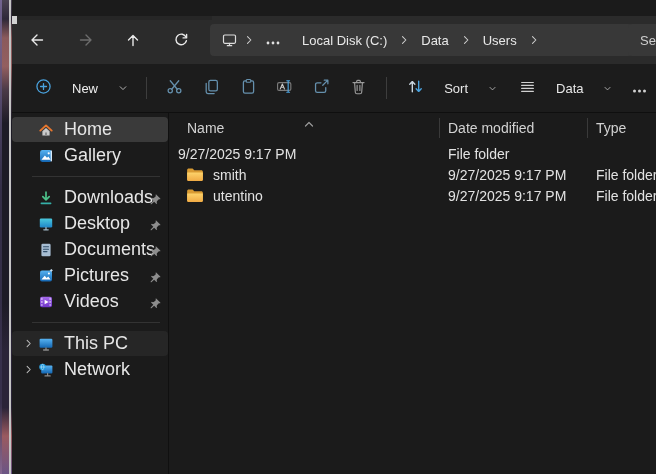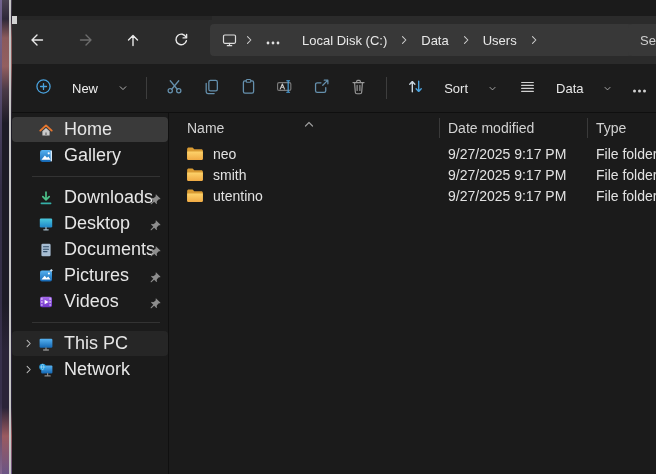--- a/index.html
+++ b/index.html
@@ -392,29 +392,20 @@
           </div>
           <div class="col-h sep">
             <span>Date modified</span>
           </div>
           <div class="col-h sep">
             <span>Type</span>
           </div>
         </div>
 
         <div class="file-row">
-          <div class="cell name">
-            <span class="folder-ic">
-                <svg viewBox="0 0 20 16" width="18" height="14">
-                  <path d="M1 2.4 C1 1.4 1.8 0.6 2.8 0.6 H7.2 L9.2 2.6 H17.2 C18.2 2.6 19 3.4 19 4.4 V13 C19 14 18.2 14.8 17.2 14.8 H2.8 C1.8 14.8 1 14 1 13 Z" fill="#d99b33"></path>
-                  <path d="M1 5 H19 V13 C19 14 18.2 14.8 17.2 14.8 H2.8 C1.8 14.8 1 14 1 13 Z" fill="url(#g-folder)"></path>
-                </svg>
-              </span>
-            <span>neo</span>
-          </div>
           <div class="cell">9/27/2025 9:17 PM</div>
           <div class="cell">File folder</div>
         </div>
 
         <div class="file-row">
           <div class="cell name">
             <span class="folder-ic">
                 <svg viewBox="0 0 20 16" width="18" height="14">
                   <path d="M1 2.4 C1 1.4 1.8 0.6 2.8 0.6 H7.2 L9.2 2.6 H17.2 C18.2 2.6 19 3.4 19 4.4 V13 C19 14 18.2 14.8 17.2 14.8 H2.8 C1.8 14.8 1 14 1 13 Z" fill="#d99b33"></path>
                   <path d="M1 5 H19 V13 C19 14 18.2 14.8 17.2 14.8 H2.8 C1.8 14.8 1 14 1 13 Z" fill="url(#g-folder)"></path>

